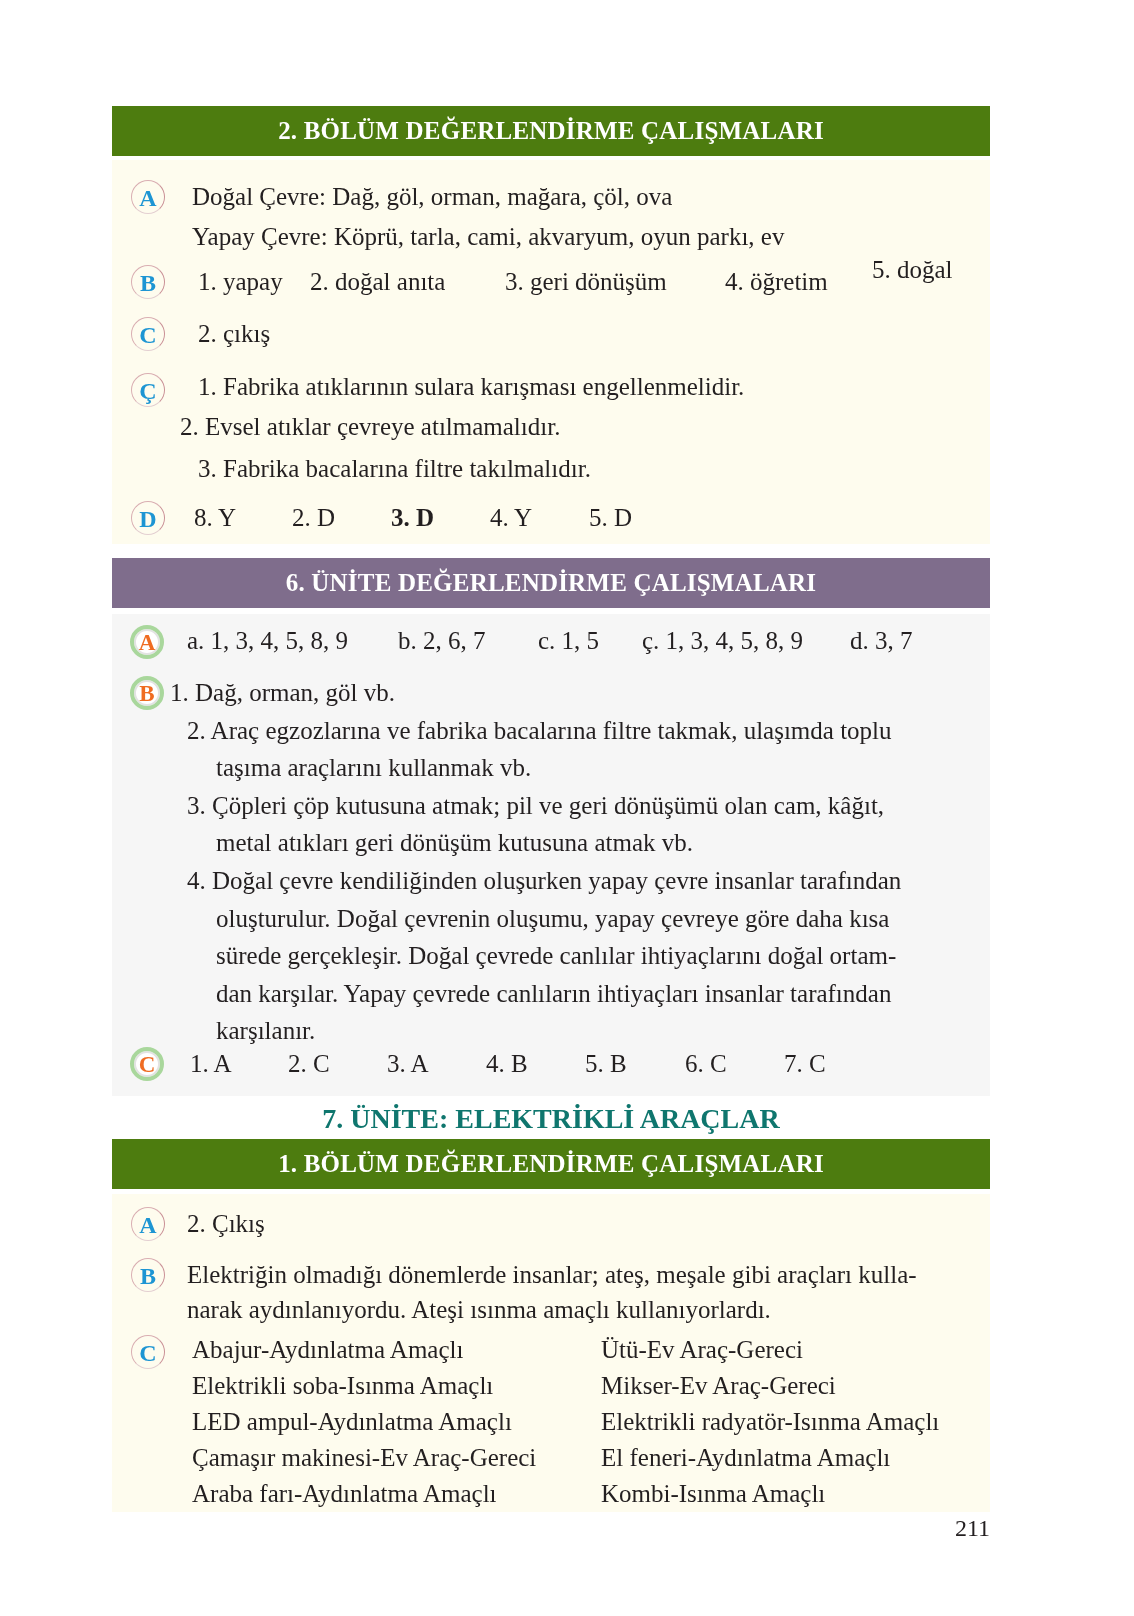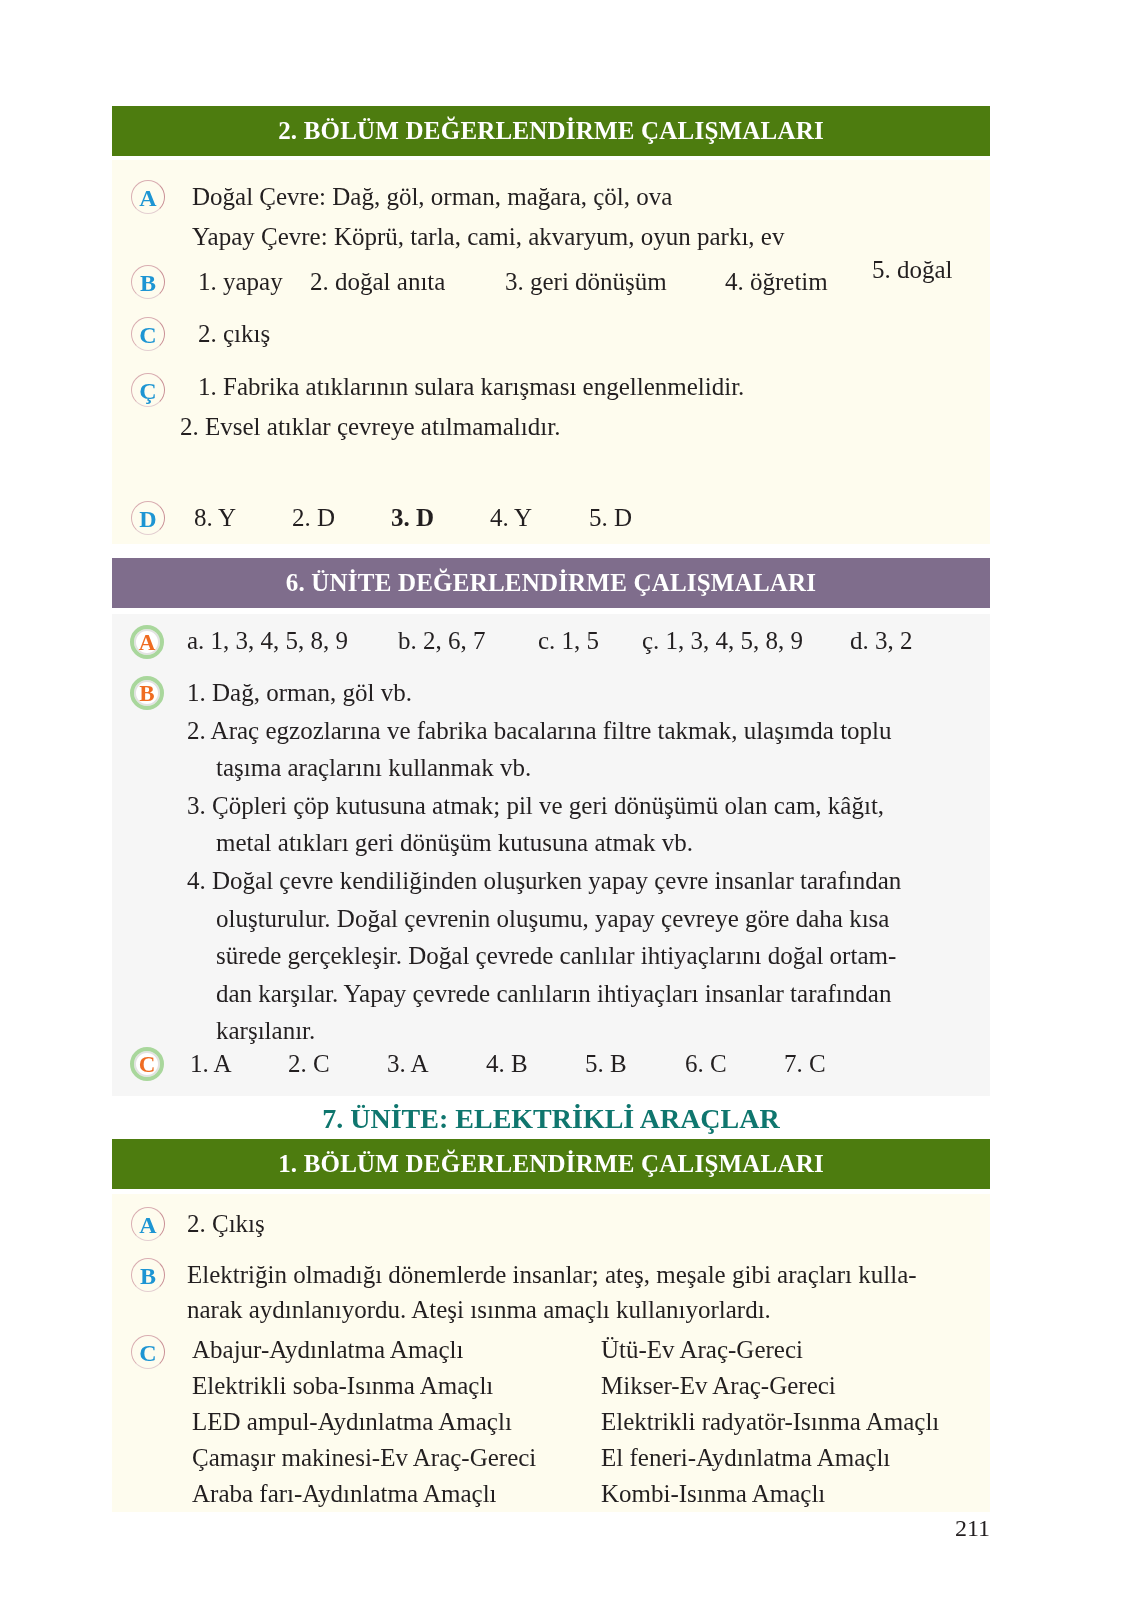--- a/index.html
+++ b/index.html
@@ -55,42 +55,43 @@
   <div class="line" style="left:393px; top:107px;">3. geri dönüşüm</div>
   <div class="line" style="left:613px; top:107px;">4. öğretim</div>
   <div class="line" style="left:760px; top:95px;">5. doğal</div>
 
   <div class="badge blue" style="left:19px; top:157px;">C</div>
   <div class="line" style="left:86px; top:159px;">2. çıkış</div>
 
   <div class="badge blue" style="left:19px; top:213px;">Ç</div>
   <div class="line" style="left:86px; top:212px;">1. Fabrika atıklarının sulara karışması engellenmelidir.</div>
   <div class="line" style="left:68px; top:252px;">2. Evsel atıklar çevreye atılmamalıdır.</div>
+  <div class="line" style="left:86px; top:294px;">3. Fabrika bacalarına filtre takılmalıdır.</div>
 
   <div class="badge blue" style="left:19px; top:341px;">D</div>
   <div class="line" style="left:82px; top:343px;">8. Y</div>
   <div class="line" style="left:180px; top:343px;">2. D</div>
   <div class="line" style="left:279px; top:343px;font-weight:bold;">3. D</div>
   <div class="line" style="left:378px; top:343px;">4. Y</div>
   <div class="line" style="left:477px; top:343px;">5. D</div>
 </div>
 
 <div class="hdr purple" style="top:558px;">6. ÜNİTE DEĞERLENDİRME ÇALIŞMALARI</div>
 
 <div class="panel gray" style="top:614px; height:482px;">
 
   <div class="badge orange" style="left:18px; top:11px;">A</div>
   <div class="line" style="left:75px; top:12px;">a. 1, 3, 4, 5, 8, 9</div>
   <div class="line" style="left:286px; top:12px;">b. 2, 6, 7</div>
   <div class="line" style="left:426px; top:12px;">c. 1, 5</div>
   <div class="line" style="left:530px; top:12px;">ç. 1, 3, 4, 5, 8, 9</div>
-  <div class="line" style="left:738px; top:12px;">d. 3, 2</div>
+  <div class="line" style="left:738px; top:12px;">d. 3, 7</div>
 
   <div class="badge orange" style="left:18px; top:62px;">B</div>
-  <div class="line" style="left:75px; top:64px;">1. Dağ, orman, göl vb.</div>
+  <div class="line" style="left:58px; top:64px;">1. Dağ, orman, göl vb.</div>
   <div class="line" style="left:75px; top:102px;">2. Araç egzozlarına ve fabrika bacalarına filtre takmak, ulaşımda toplu</div>
   <div class="line" style="left:104px; top:139px;">taşıma araçlarını kullanmak vb.</div>
   <div class="line" style="left:75px; top:177px;">3.  Çöpleri çöp kutusuna atmak; pil ve geri dönüşümü olan cam, kâğıt,</div>
   <div class="line" style="left:104px; top:214px;">metal atıkları geri dönüşüm kutusuna atmak vb.</div>
   <div class="line" style="left:75px; top:252px;">4. Doğal çevre kendiliğinden oluşurken yapay çevre insanlar tarafından</div>
   <div class="line" style="left:104px; top:290px;">oluşturulur. Doğal çevrenin oluşumu, yapay çevreye göre daha kısa</div>
   <div class="line" style="left:104px; top:327px;">sürede gerçekleşir. Doğal çevrede canlılar ihtiyaçlarını doğal ortam-</div>
   <div class="line" style="left:104px; top:365px;">dan karşılar. Yapay çevrede canlıların ihtiyaçları insanlar tarafından</div>
   <div class="line" style="left:104px; top:402px;">karşılanır.</div>
 

